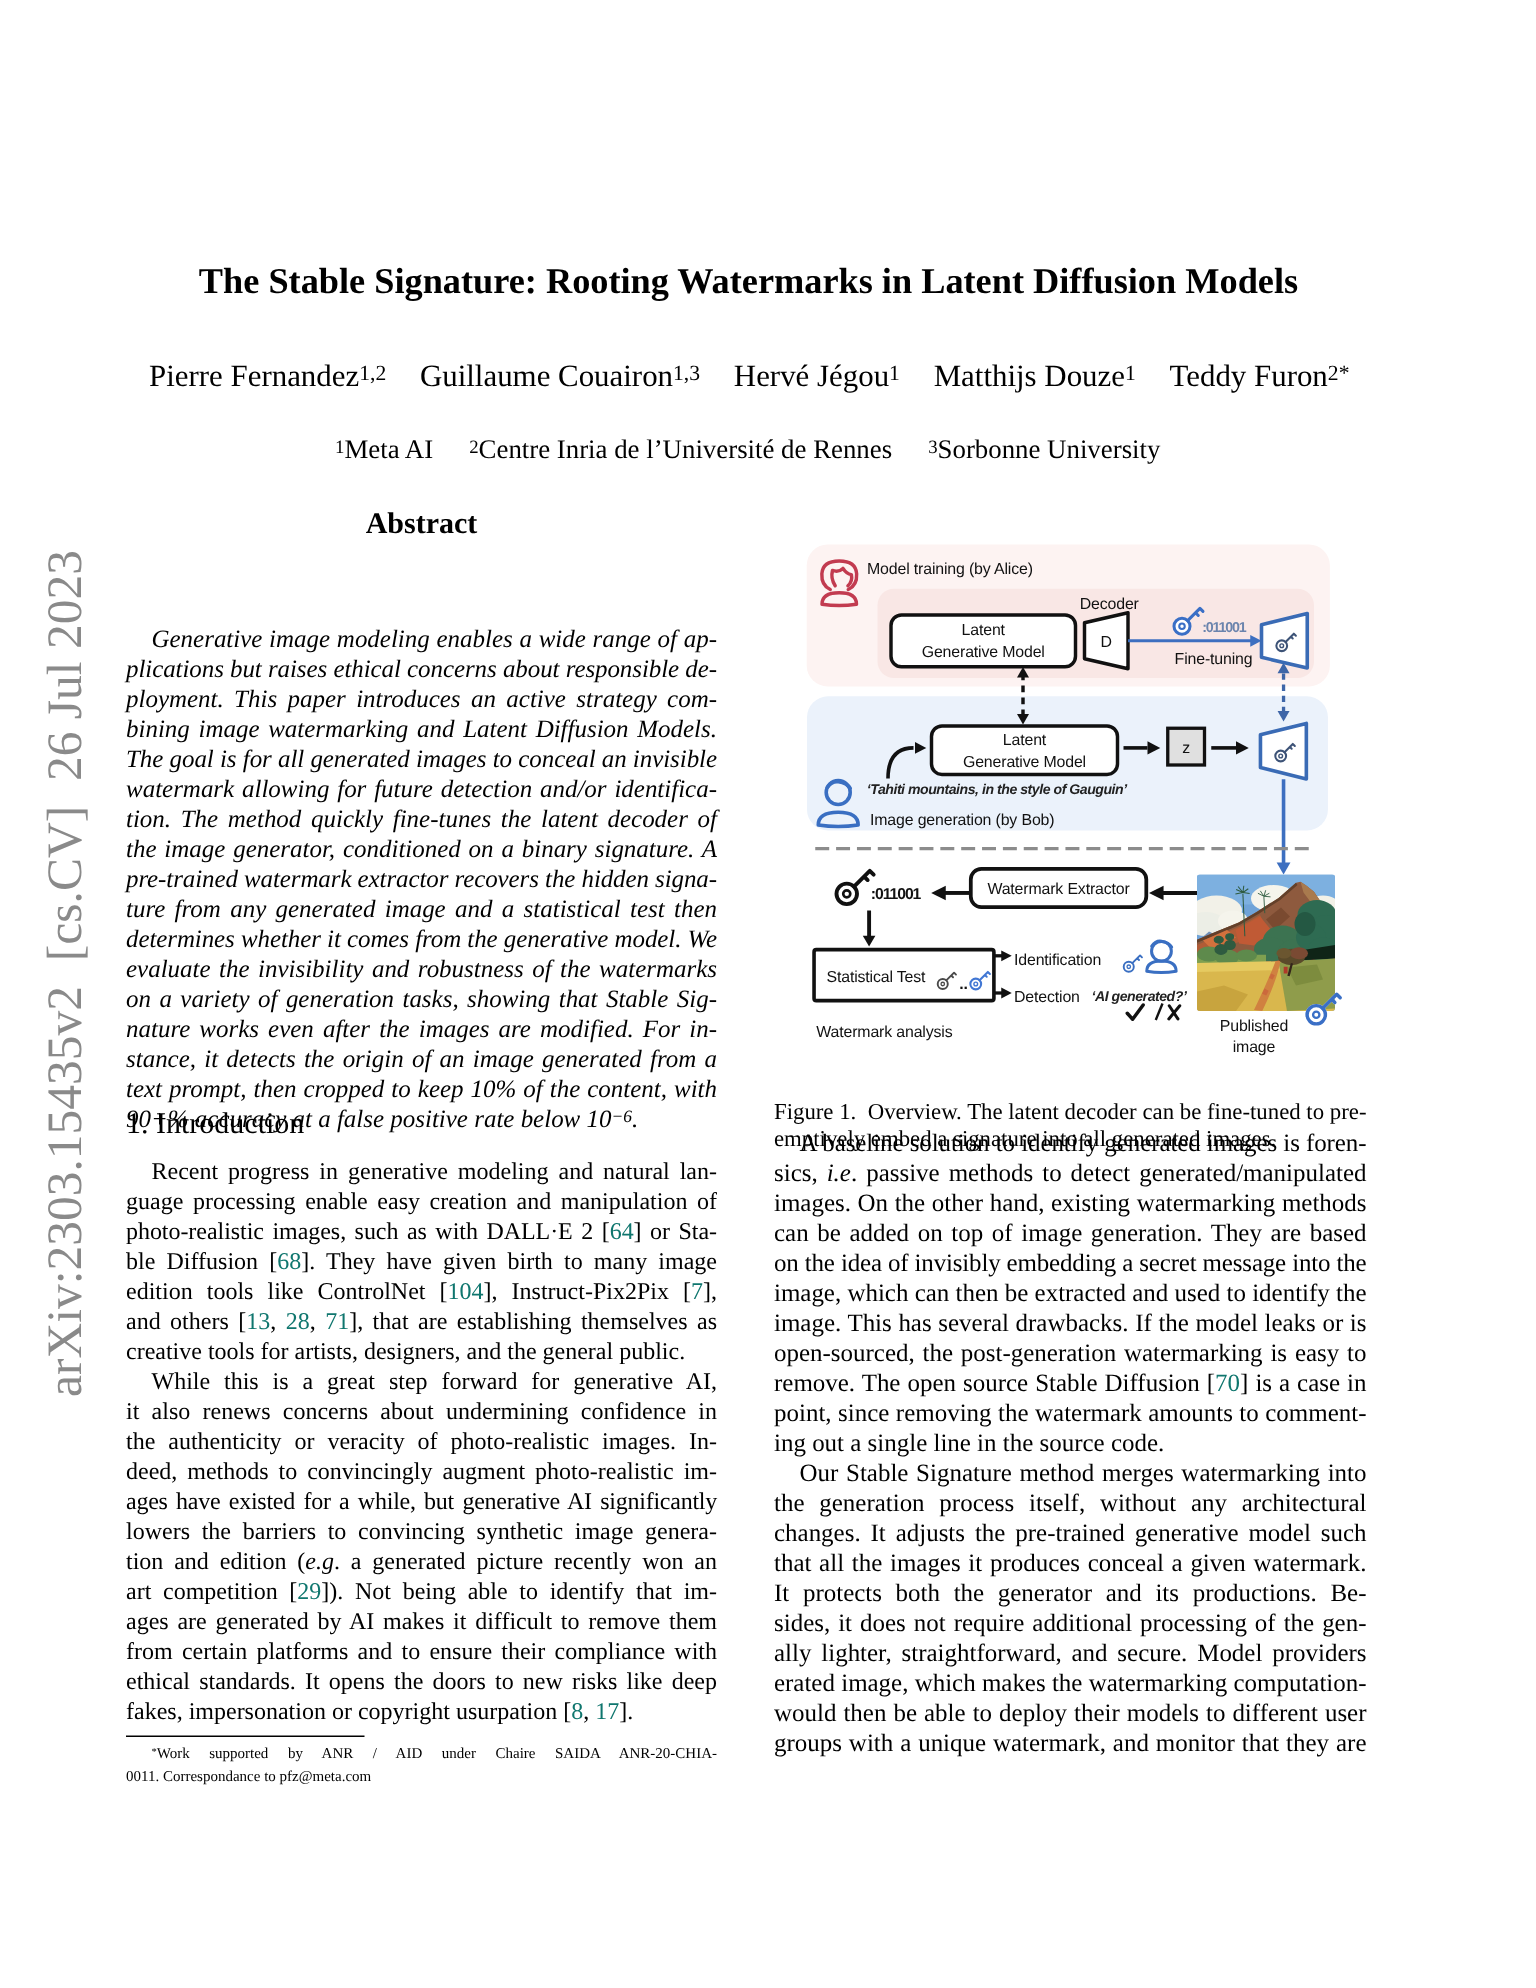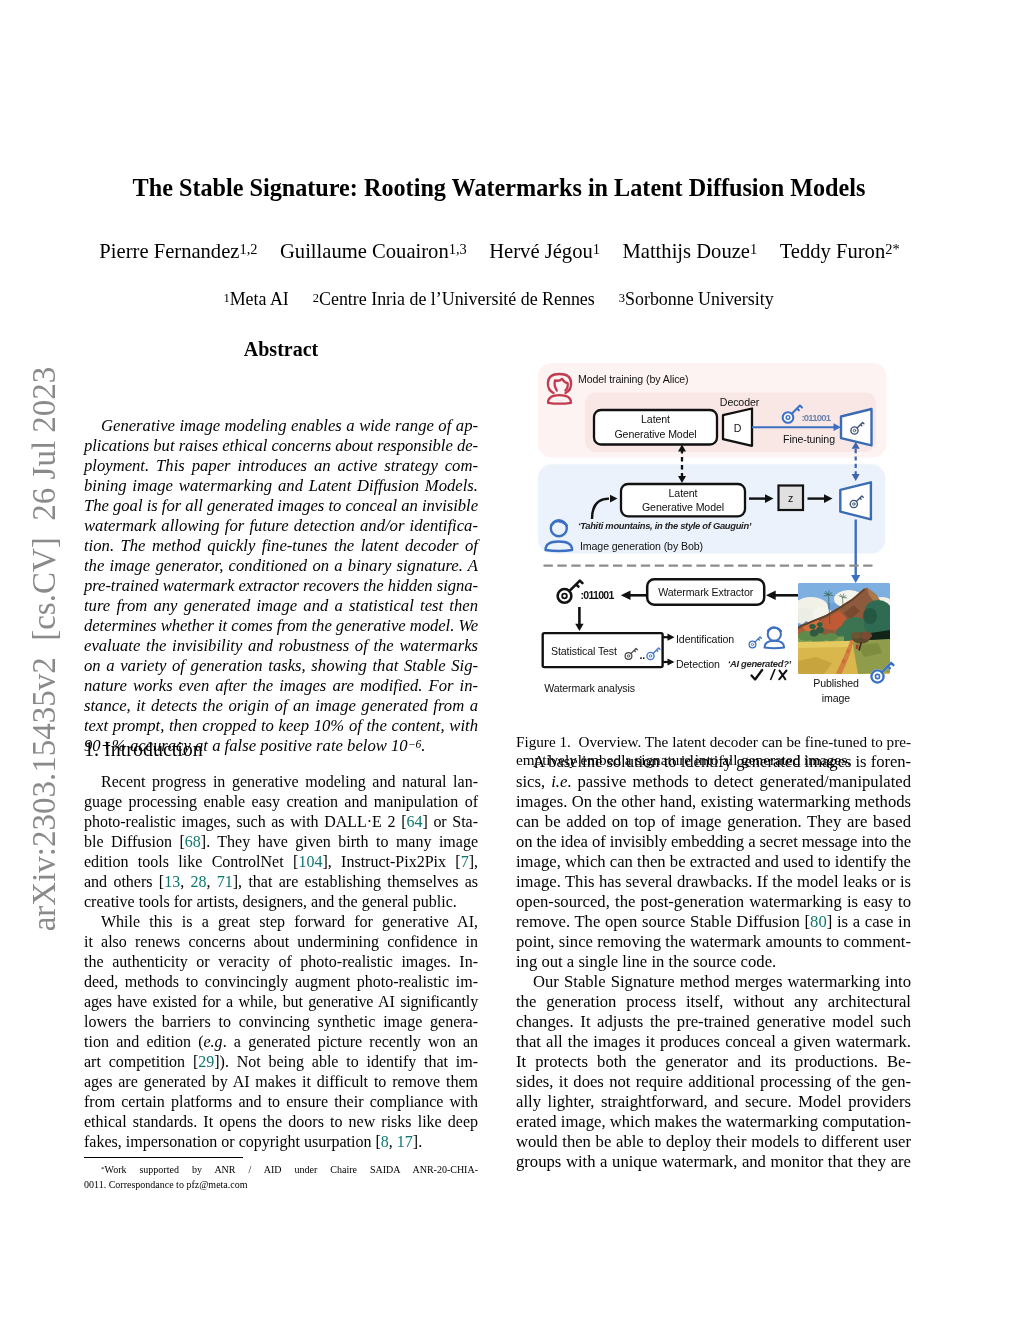--- a/index.html
+++ b/index.html
@@ -86,21 +86,21 @@
 
 <div class="abs" style="left:516px;top:751.5px;width:395px;font-size:16.65px;line-height:20px;">
 <div class="ln" style="letter-spacing:-0.053px"><span class="ind"></span>A baseline solution to identify generated images is foren-</div>
 <div class="ln">sics, <i>i.e</i>. passive methods to detect generated/manipulated</div>
 <div class="ln">images. On the other hand, existing watermarking methods</div>
 <div class="ln">can be added on top of image generation.  They are based</div>
 <div class="ln" style="letter-spacing:-0.107px">on the idea of invisibly embedding a secret message into the</div>
 <div class="ln" style="letter-spacing:-0.006px">image, which can then be extracted and used to identify the</div>
 <div class="ln">image. This has several drawbacks. If the model leaks or is</div>
 <div class="ln">open-sourced, the post-generation watermarking is easy to</div>
-<div class="ln">remove. The open source Stable Diffusion [<span class="g">80</span>] is a case in</div>
+<div class="ln">remove. The open source Stable Diffusion [<span class="g">70</span>] is a case in</div>
 <div class="ln">point, since removing the watermark amounts to comment-</div>
 <div class="ln last">ing out a single line in the source code.</div>
 <div class="ln"><span class="ind"></span>Our Stable Signature method merges watermarking into</div>
 <div class="ln">the generation process itself, without any architectural</div>
 <div class="ln">changes.  It adjusts the pre-trained generative model such</div>
 <div class="ln">that all the images it produces conceal a given watermark.</div>
 <div class="ln">It protects both the generator and its productions.   Be-</div>
 <div class="ln">sides, it does not require additional processing of the gen-</div>
 <div class="ln">ally lighter, straightforward, and secure.  Model providers</div>
 <div class="ln" style="letter-spacing:-0.006px">erated image, which makes the watermarking computation-</div>

